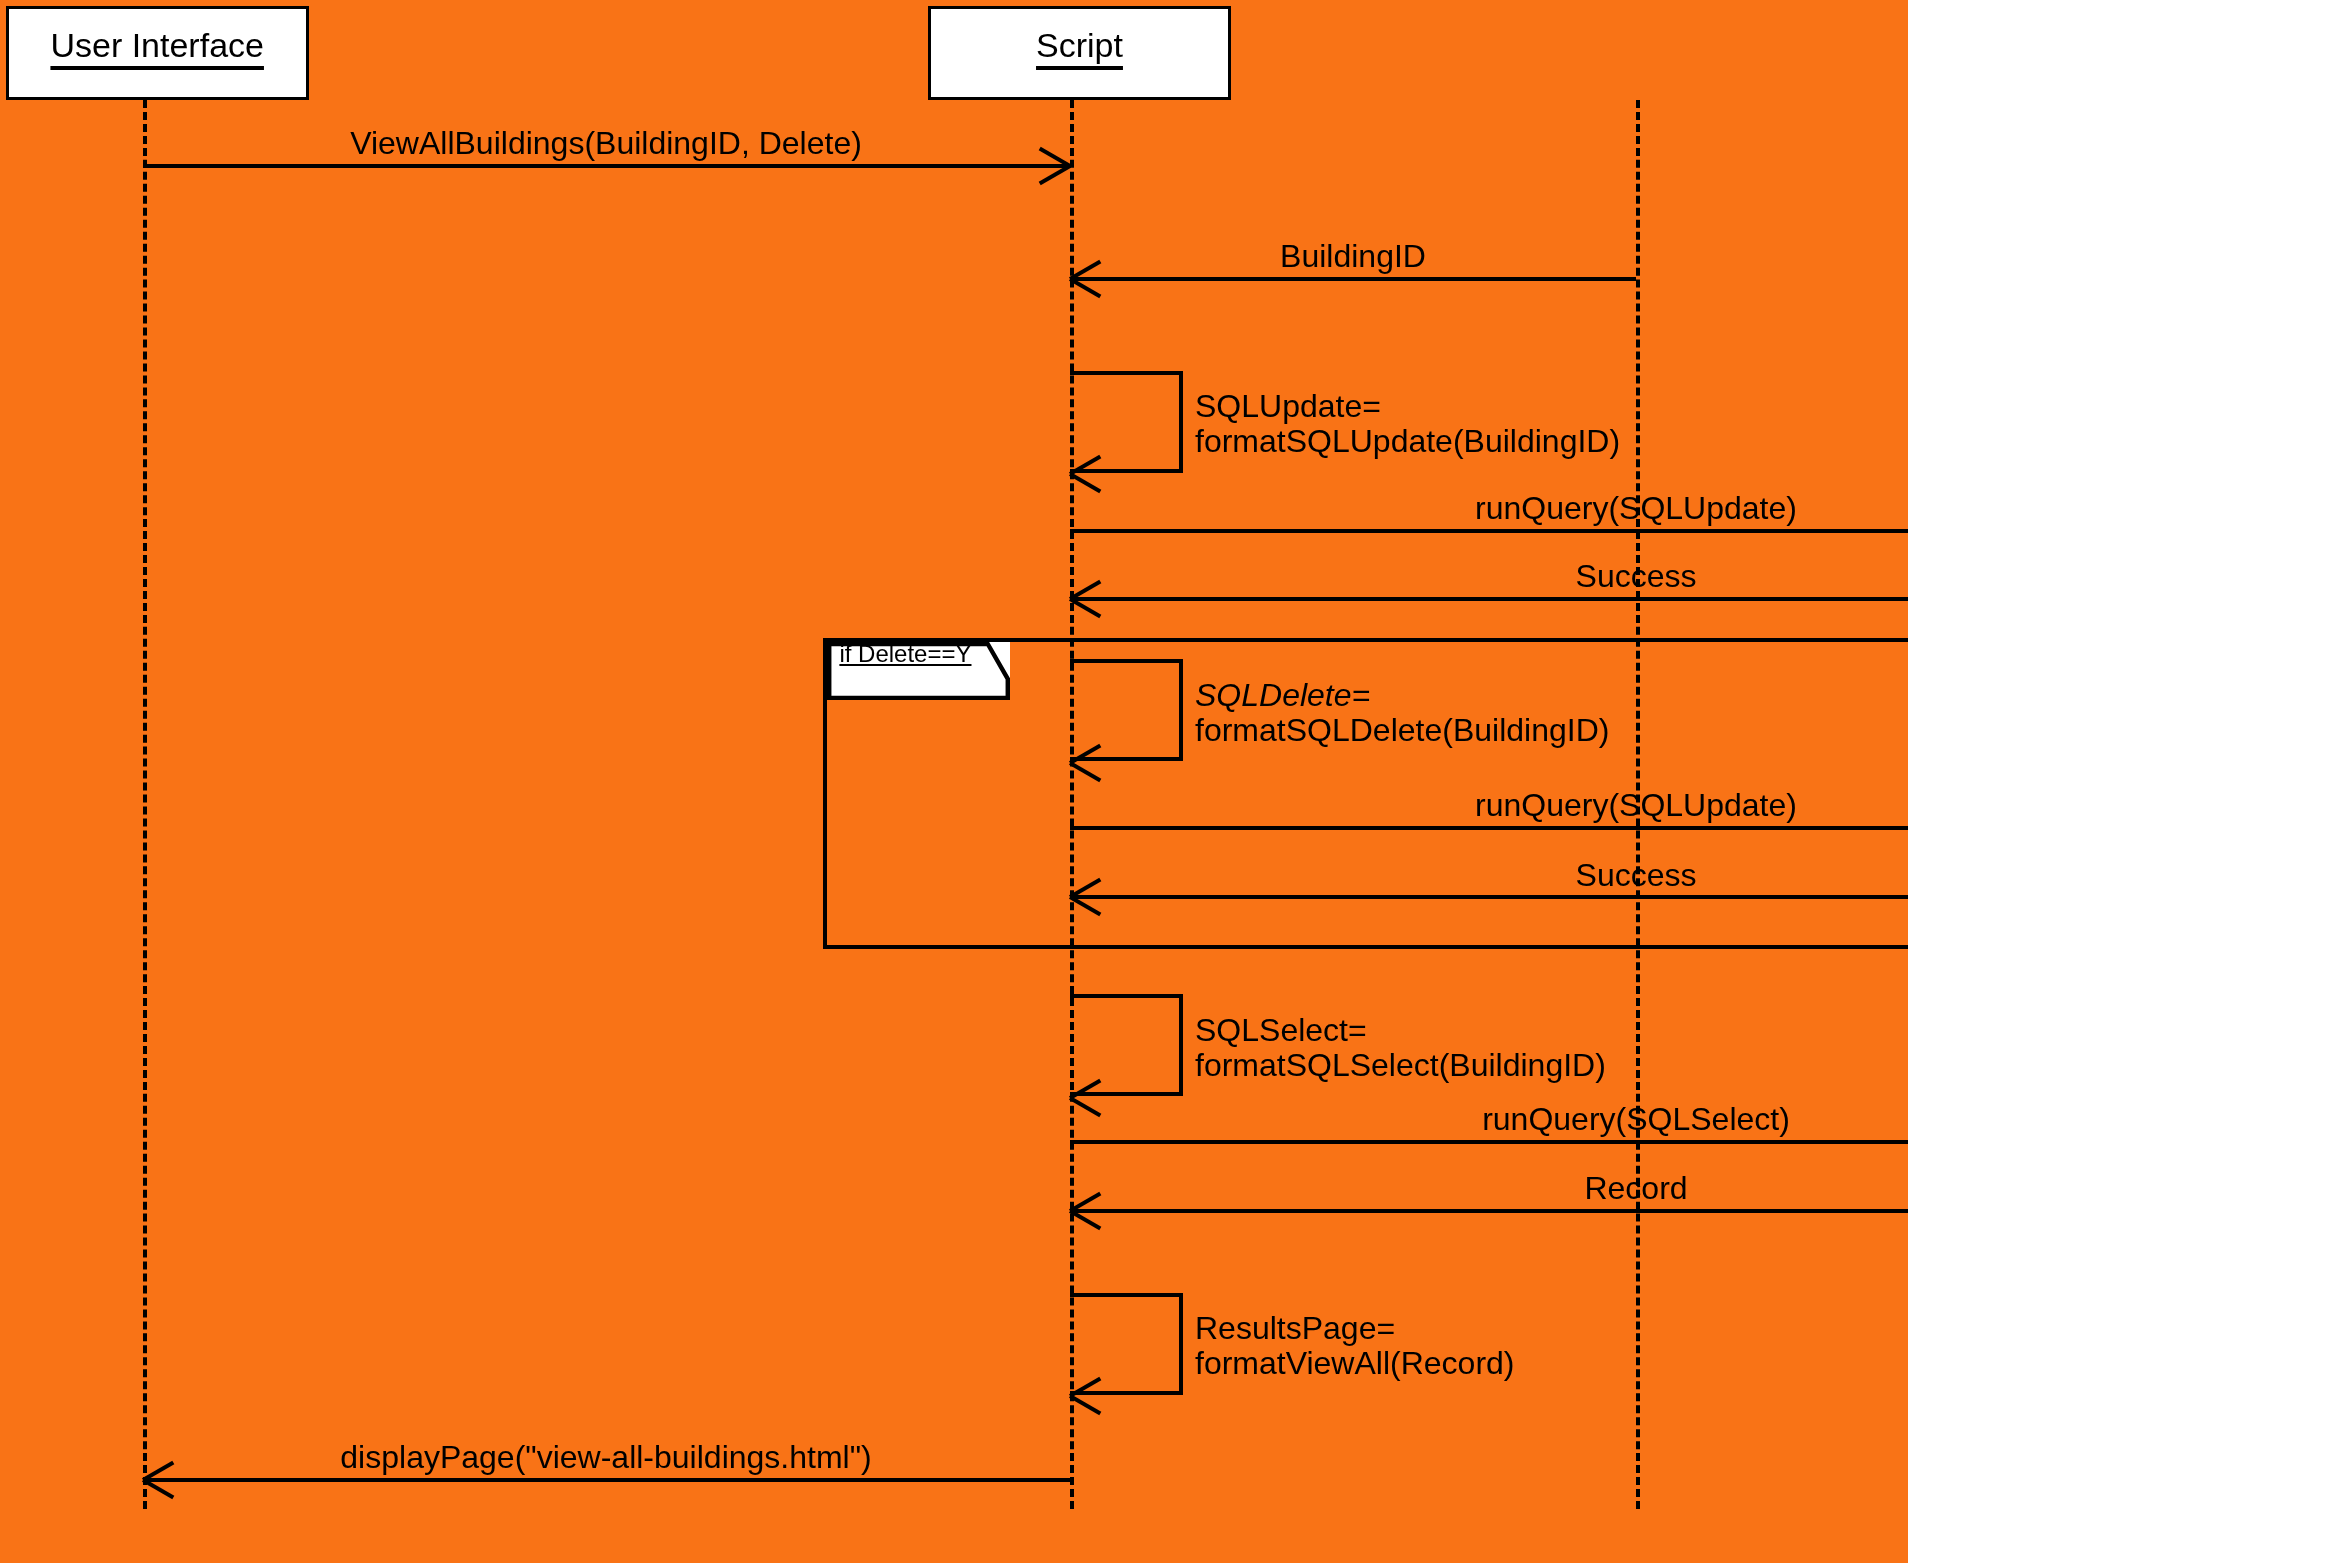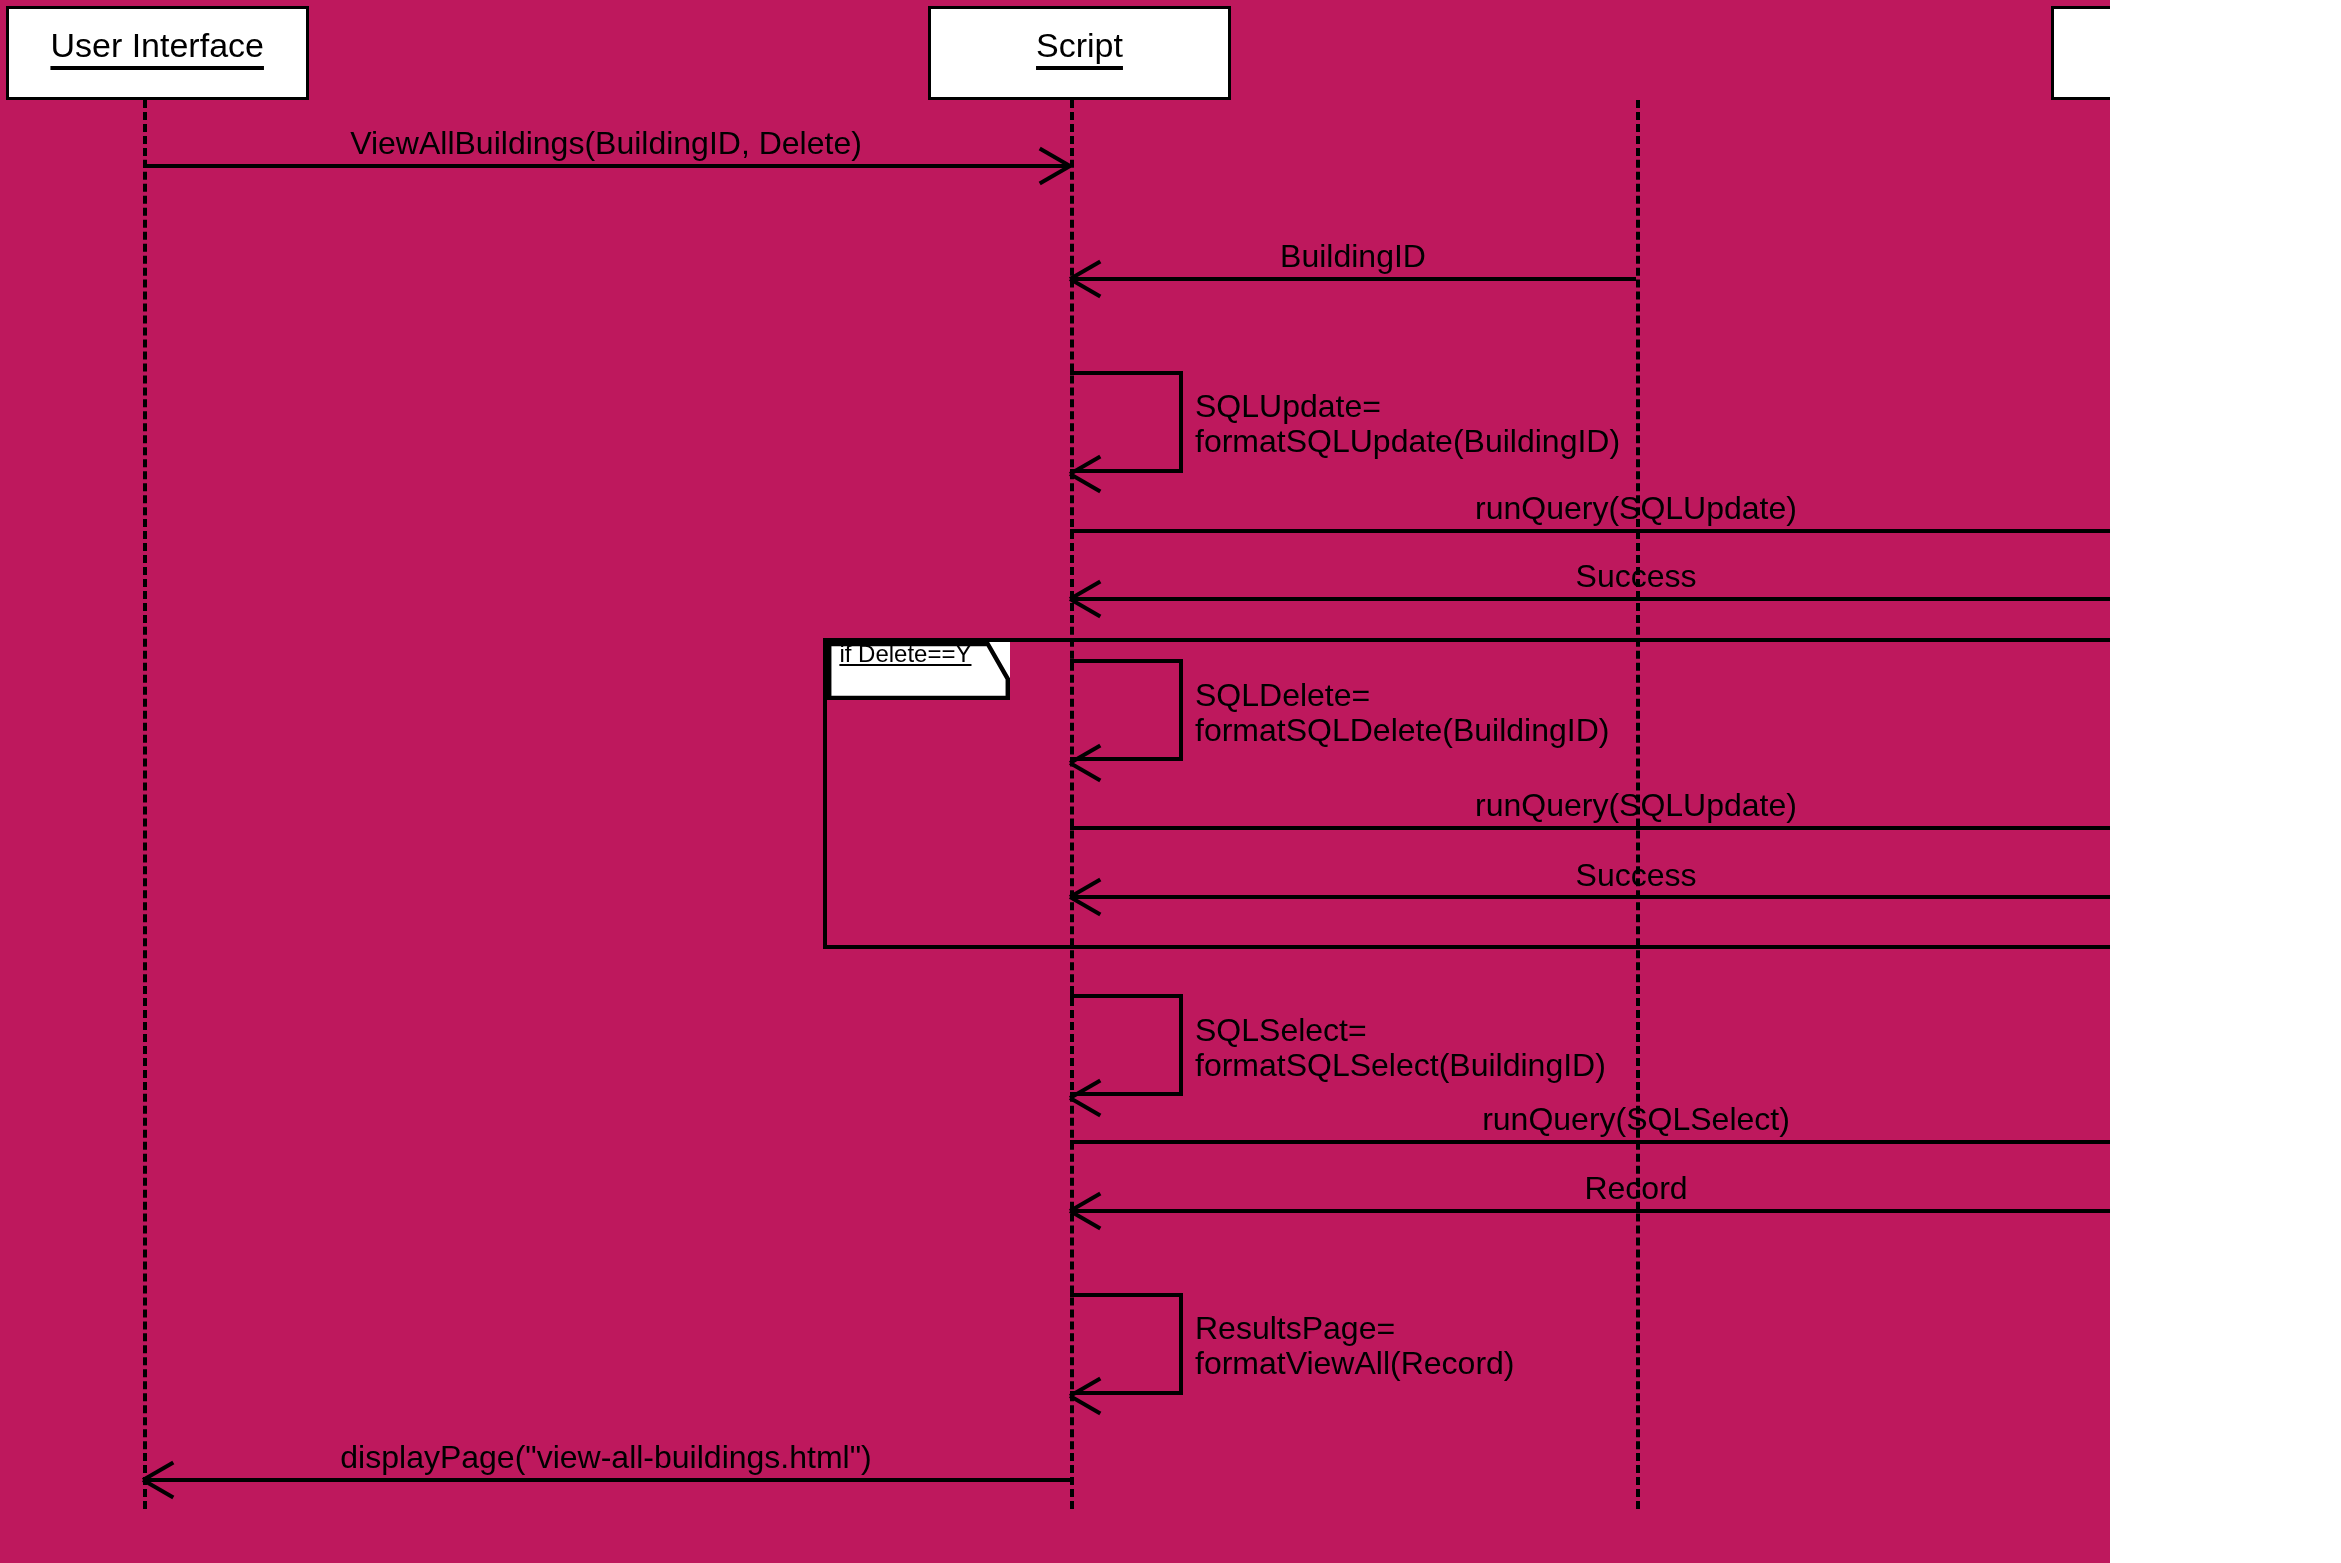--- a/index.html
+++ b/index.html
@@ -1,17 +1,17 @@
 <!DOCTYPE html>
 <html style="font-size:9px"><head>
 <meta charset="utf-8">
 <style>
   html,body{margin:0;padding:0;background:#ffffff;}
   body{font-family:"Liberation Sans", sans-serif;color:#000;}
-  #canvas{position:relative;width:2110px;height:1564px;background:#be185d;overflow:hidden;}
+  #canvas{position:relative;width:1908px;height:1564px;background:#f97316;overflow:hidden;}
 
   
   .participant{position:absolute;border:3.4px solid #000;background:#fff;box-sizing:border-box;
                display:flex;align-items:flex-start;justify-content:center;}
   .participant .pname{margin-top:19px;font-size:34px;line-height:1;text-decoration:underline;
                       text-underline-offset:9px;text-decoration-thickness:4px;white-space:nowrap;}
 
   
   .lifeline{position:absolute;width:0;border-left:4px dashed #000;}
 
@@ -102,21 +102,21 @@
 
   <div class="fragment" style="left:823px;top:638px;width:1448px;height:311px;"></div>
   <div class="fragtag" style="left:823px;top:638px;width:187px;height:62px;">
     <svg class="tagshape" viewBox="0 0 330 110" preserveAspectRatio="none">
       <path d="M4 4 H290 L326 70 V106 H4 Z" fill="#ffffff" stroke="#000000" stroke-width="8"></path>
     </svg>
     <span class="tagtext">if Delete==Y</span>
   </div>
 
   <div class="selfcall" style="left:1070px;top:659px;width:113px;height:102px;"></div>
-  <div class="msglabel" style="left:1195px;top:679px;transform:none;text-align:left;">SQLDelete=</div>
+  <div class="msglabel" style="left:1195px;top:679px;transform:none;text-align:left;font-style:italic;">SQLDelete=</div>
   <div class="msglabel" style="left:1195px;top:714px;transform:none;text-align:center;">formatSQLDelete(BuildingID)</div>
   <div class="ah left" style="left:1070px;top:761px;">
       <i class="a"></i>
       <i class="b"></i>
     </div>
 
   <div class="msglabel" style="left:1636px;top:789px;">runQuery(SQLUpdate)</div>
   <div class="msgline" style="left:1070px;top:826px;width:1131px;"></div>
   <div class="ah right" style="left:2202px;top:826px;">
       <i class="a"></i>

